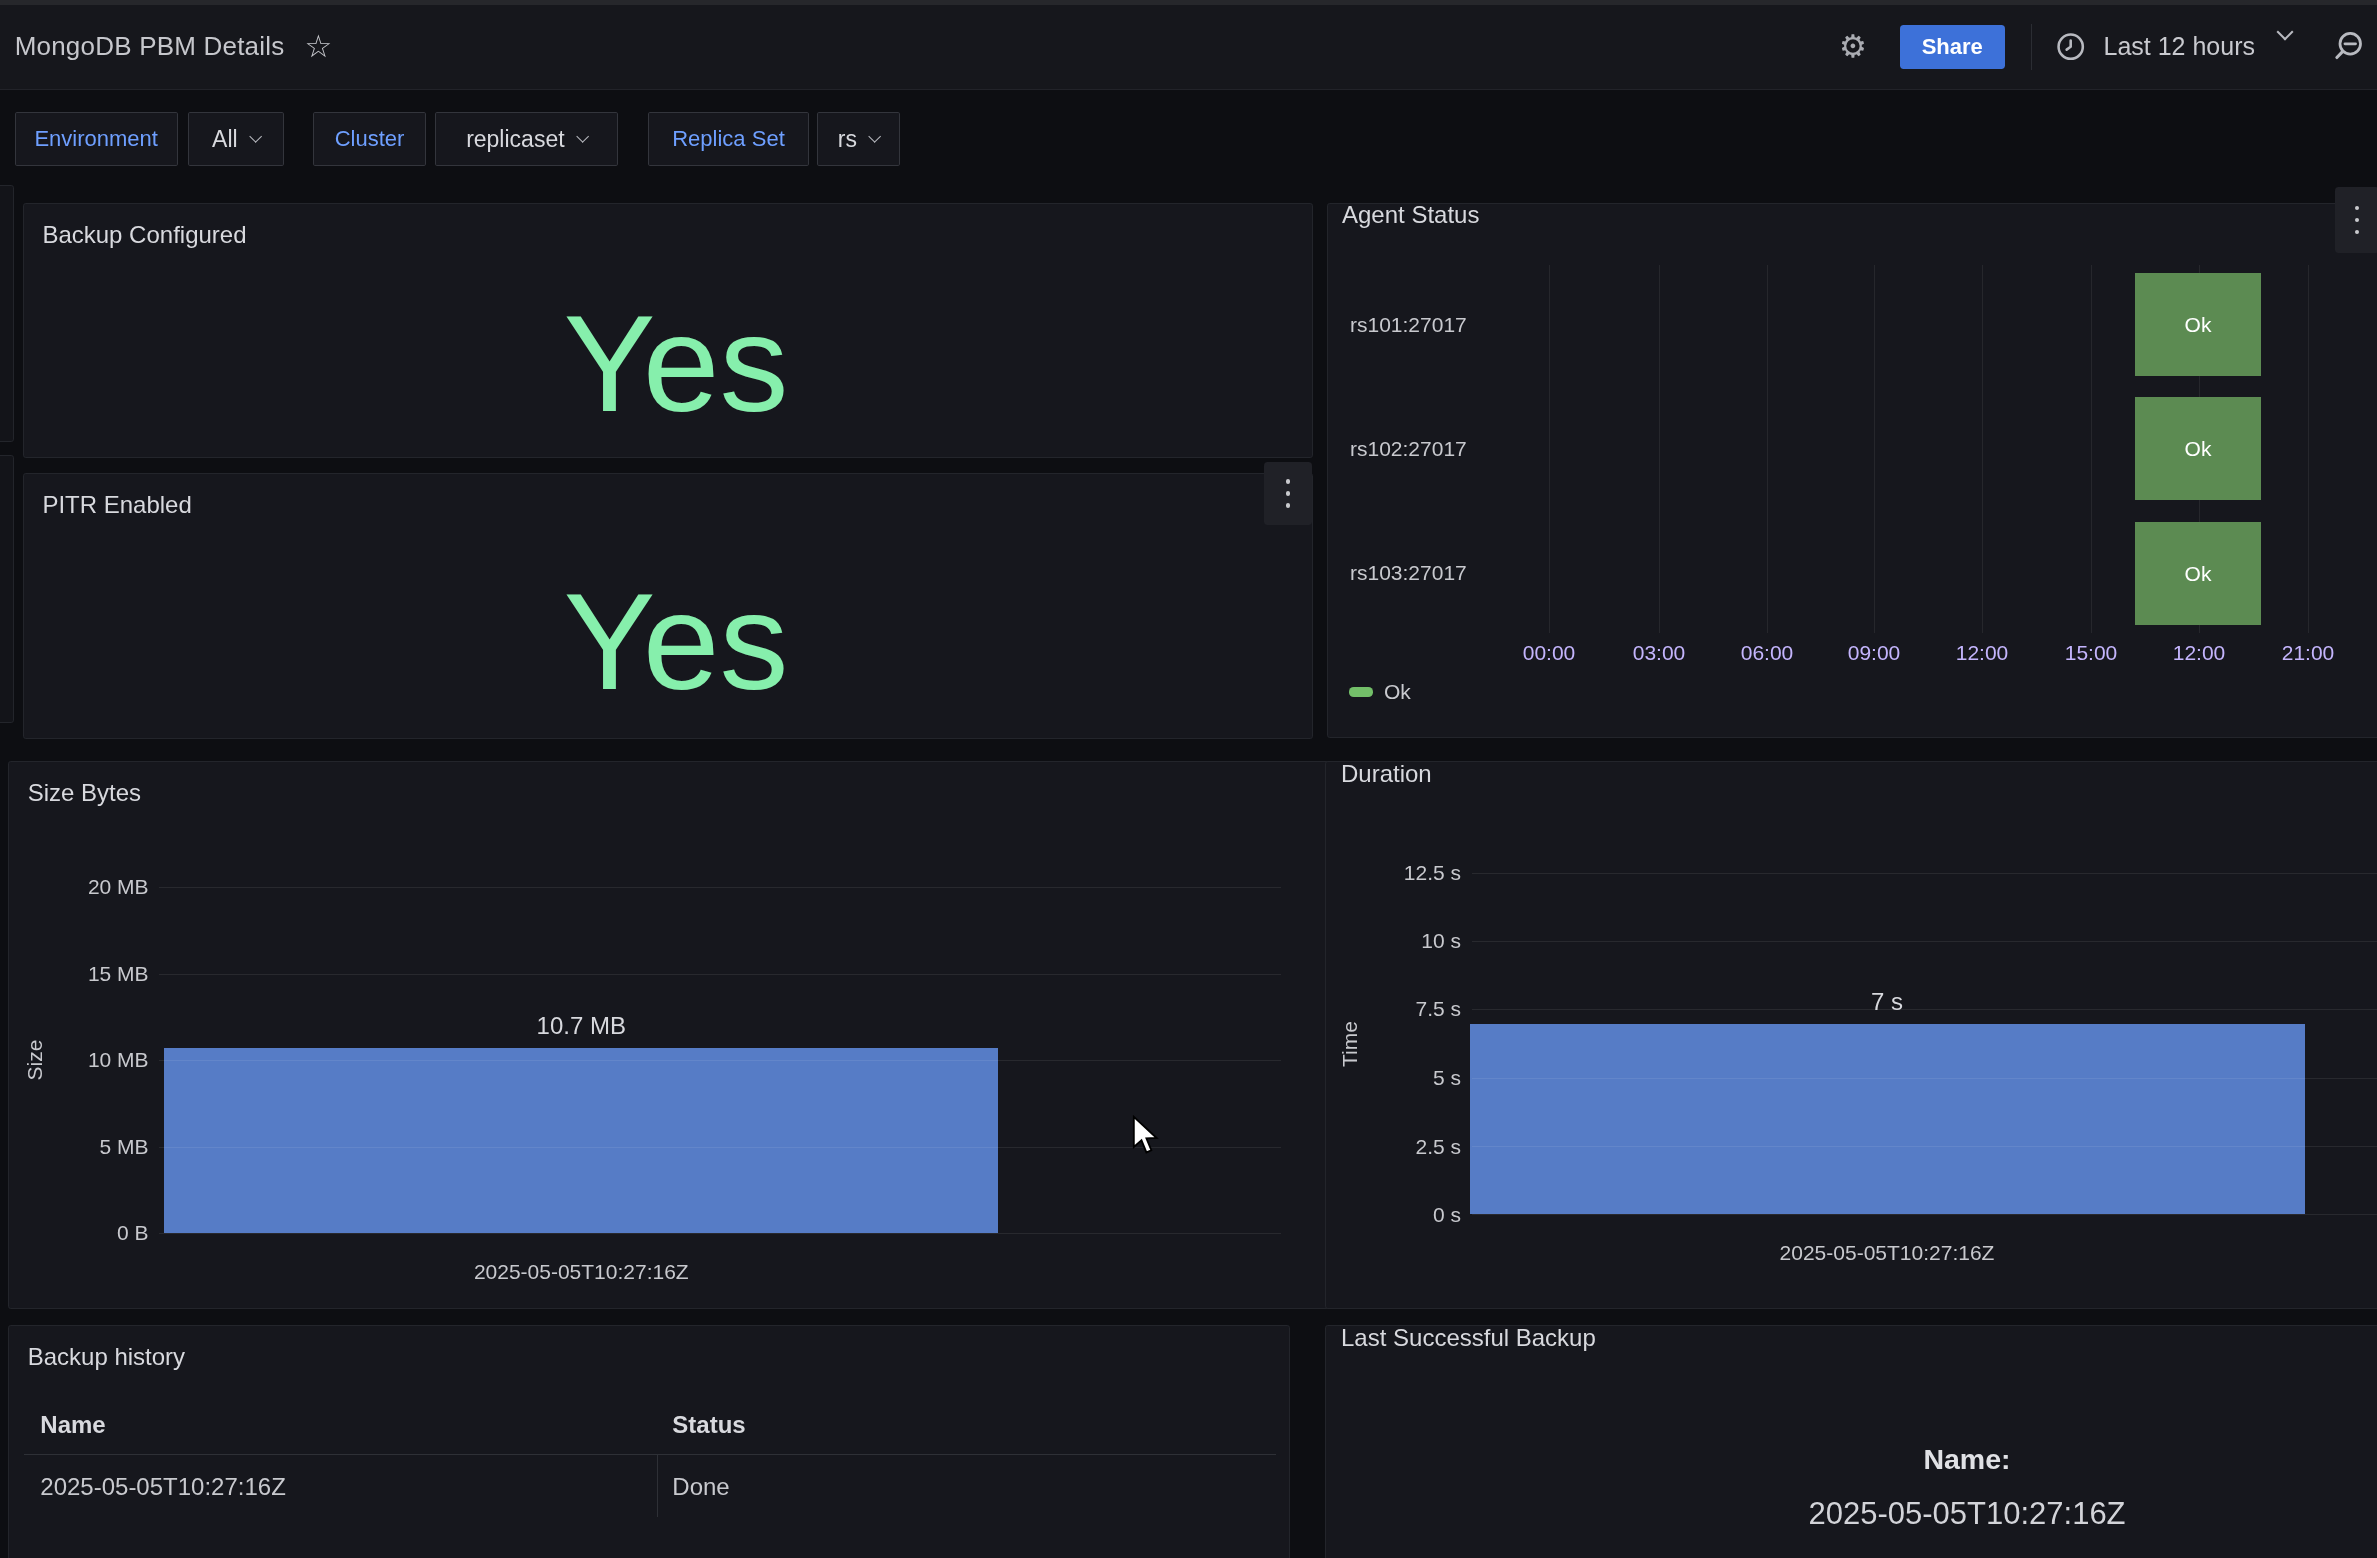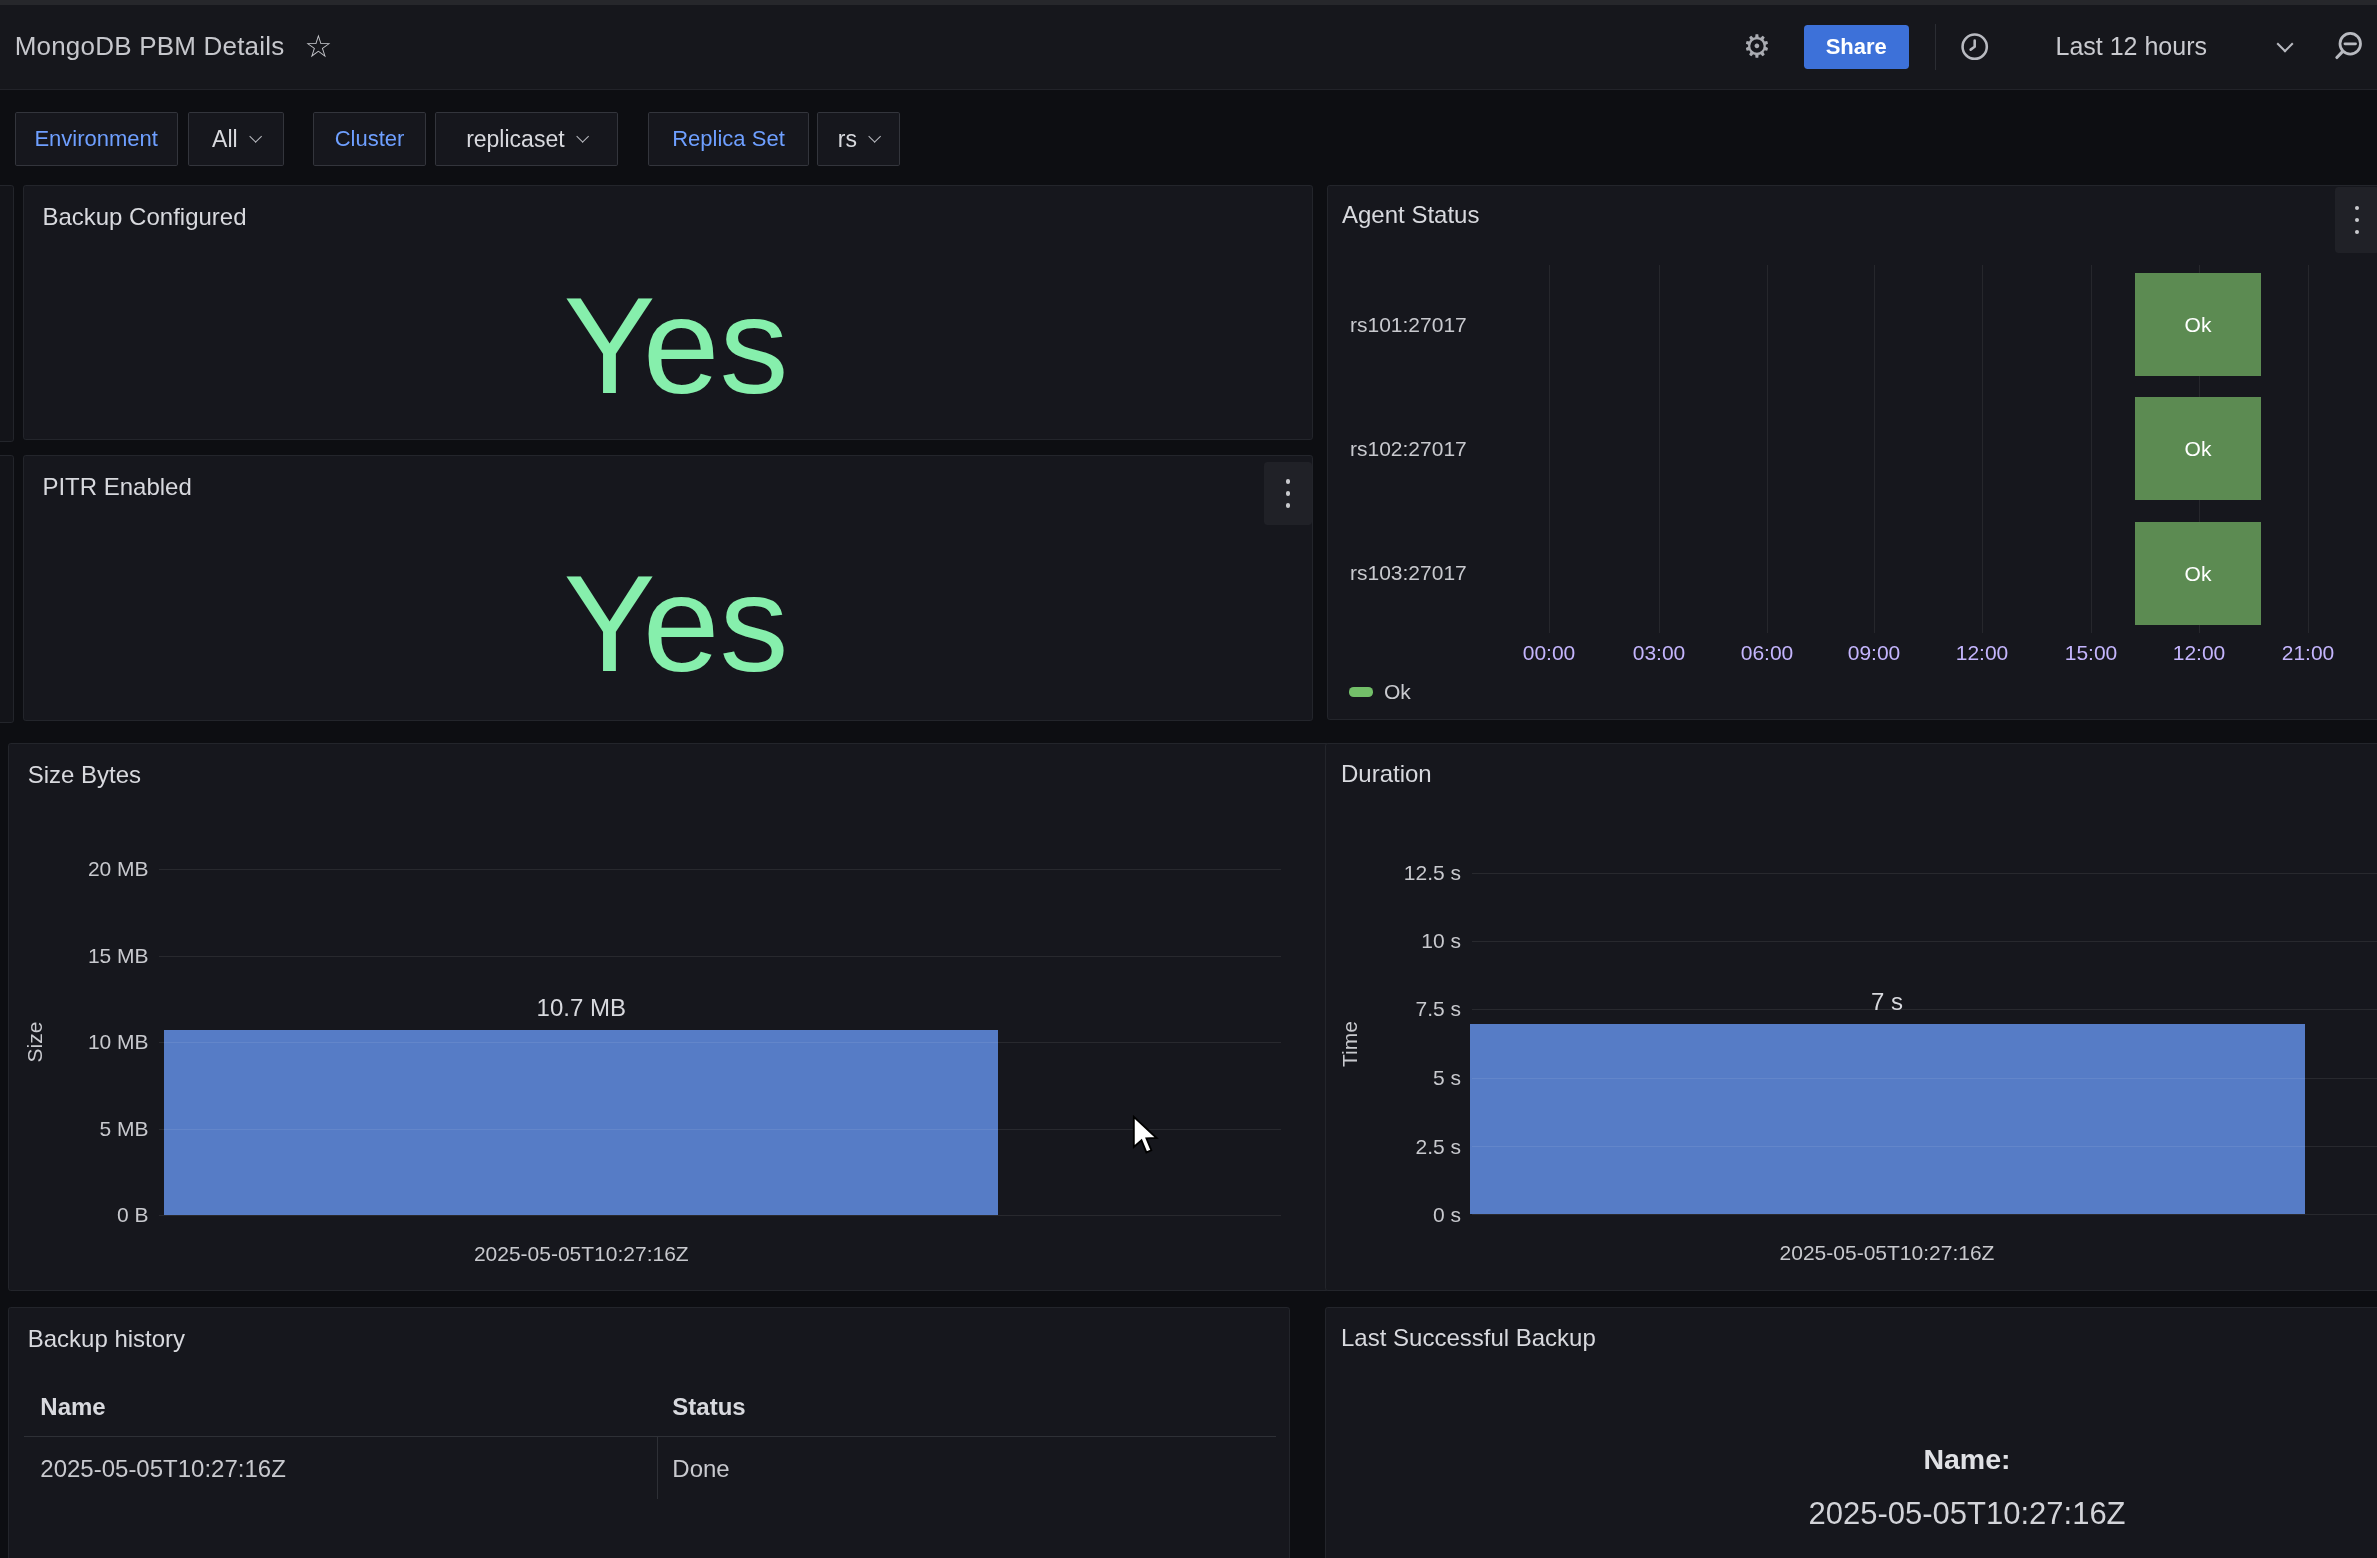--- a/index.html
+++ b/index.html
@@ -12,34 +12,34 @@
   .topstrip{position:absolute;left:0;top:0;width:2377px;height:4.6px;background:#26272b;}
   .topbar{position:absolute;left:0;top:4.6px;width:2377px;height:84px;background:#16171c;
     border-bottom:0.9px solid #222329;display:flex;align-items:center;}
   .dash-title{margin-left:14.7px;font-size:26px;font-weight:500;color:#c6c7cc;letter-spacing:0.2px;}
   .star{margin-left:20px;font-family:"DejaVu Sans",sans-serif;font-size:31px;color:#c6c7cc;line-height:31px;cursor:pointer;}
   .tb-right{margin-left:auto;display:flex;align-items:center;margin-right:13px;}
   .gear{font-family:"DejaVu Sans",sans-serif;font-size:31px;color:#aaacb2;line-height:31px;cursor:pointer;}
   .share-btn{margin-left:33px;background:#3d71d9;color:#fff;font-size:22px;font-weight:700;
     border:none;border-radius:3.7px;height:44px;padding:0 22px;display:flex;align-items:center;cursor:pointer;}
   .tb-divider{width:0.9px;height:46px;background:#2b2d33;margin:0 24px 0 26px;}
-  .timepicker{display:flex;align-items:center;cursor:pointer;gap:48px;}
+  .timepicker{display:flex;cursor:pointer;}
   .tp-label{margin-left:18.4px;font-size:25px;font-weight:500;color:#c9cacf;}
   .chev{display:inline-block;width:10px;height:10px;border-right:2.3px solid #b8bac0;
     border-bottom:2.3px solid #b8bac0;transform:rotate(45deg);margin-left:24px;margin-top:-5.5px;}
   .zoomout{margin-left:40px;cursor:pointer;display:flex;}
   
   .fbox{position:absolute;top:112px;height:54px;box-sizing:border-box;border:0.9px solid #33353c;
     border-radius:1.8px;background:#16171d;display:flex;align-items:center;justify-content:center;}
   .flabel{font-size:22px;font-weight:500;color:#6e9fff;}
   .fvalue{font-size:23px;font-weight:500;color:#d8d9de;}
   .fcaret{display:inline-block;width:8.3px;height:8.3px;border-right:1.8px solid #b8bac0;
     border-bottom:1.8px solid #b8bac0;transform:rotate(45deg);margin-left:13px;margin-top:-4.6px;}
   
-  .panel{position:absolute;background:#16171d;border:0.9px solid #23252b;border-radius:2.8px;box-sizing:border-box;}
+  .panel{position:absolute;background:#16171d;border:0.9px solid #23252b;border-radius:2.8px;box-sizing:border-box;margin-top:18px;}
   .ptitle{position:absolute;left:18.4px;top:16.6px;font-size:24px;font-weight:500;color:#d8d9de;line-height:28px;cursor:pointer;}
   .statval{position:absolute;left:8px;width:100%;text-align:center;font-size:138px;line-height:147px;height:147px;color:#86efac;}
   .kebab{position:absolute;background:#202127;border-radius:3.7px;display:flex;flex-direction:column;
     align-items:center;justify-content:center;gap:7.4px;cursor:pointer;}
   .kdot{width:4.6px;height:4.6px;border-radius:50%;background:#c9cace;}
   
   .rowlabel{position:absolute;height:26px;line-height:26px;font-size:21px;color:#c8c9ce;}
   .vgrid{position:absolute;top:265px;height:368px;width:0.9px;background:rgba(255,255,255,0.07);}
   .okblock{position:absolute;width:126px;height:103px;background:#5c8b52;display:flex;
     align-items:center;justify-content:center;font-size:21px;font-weight:500;color:#fff;}

